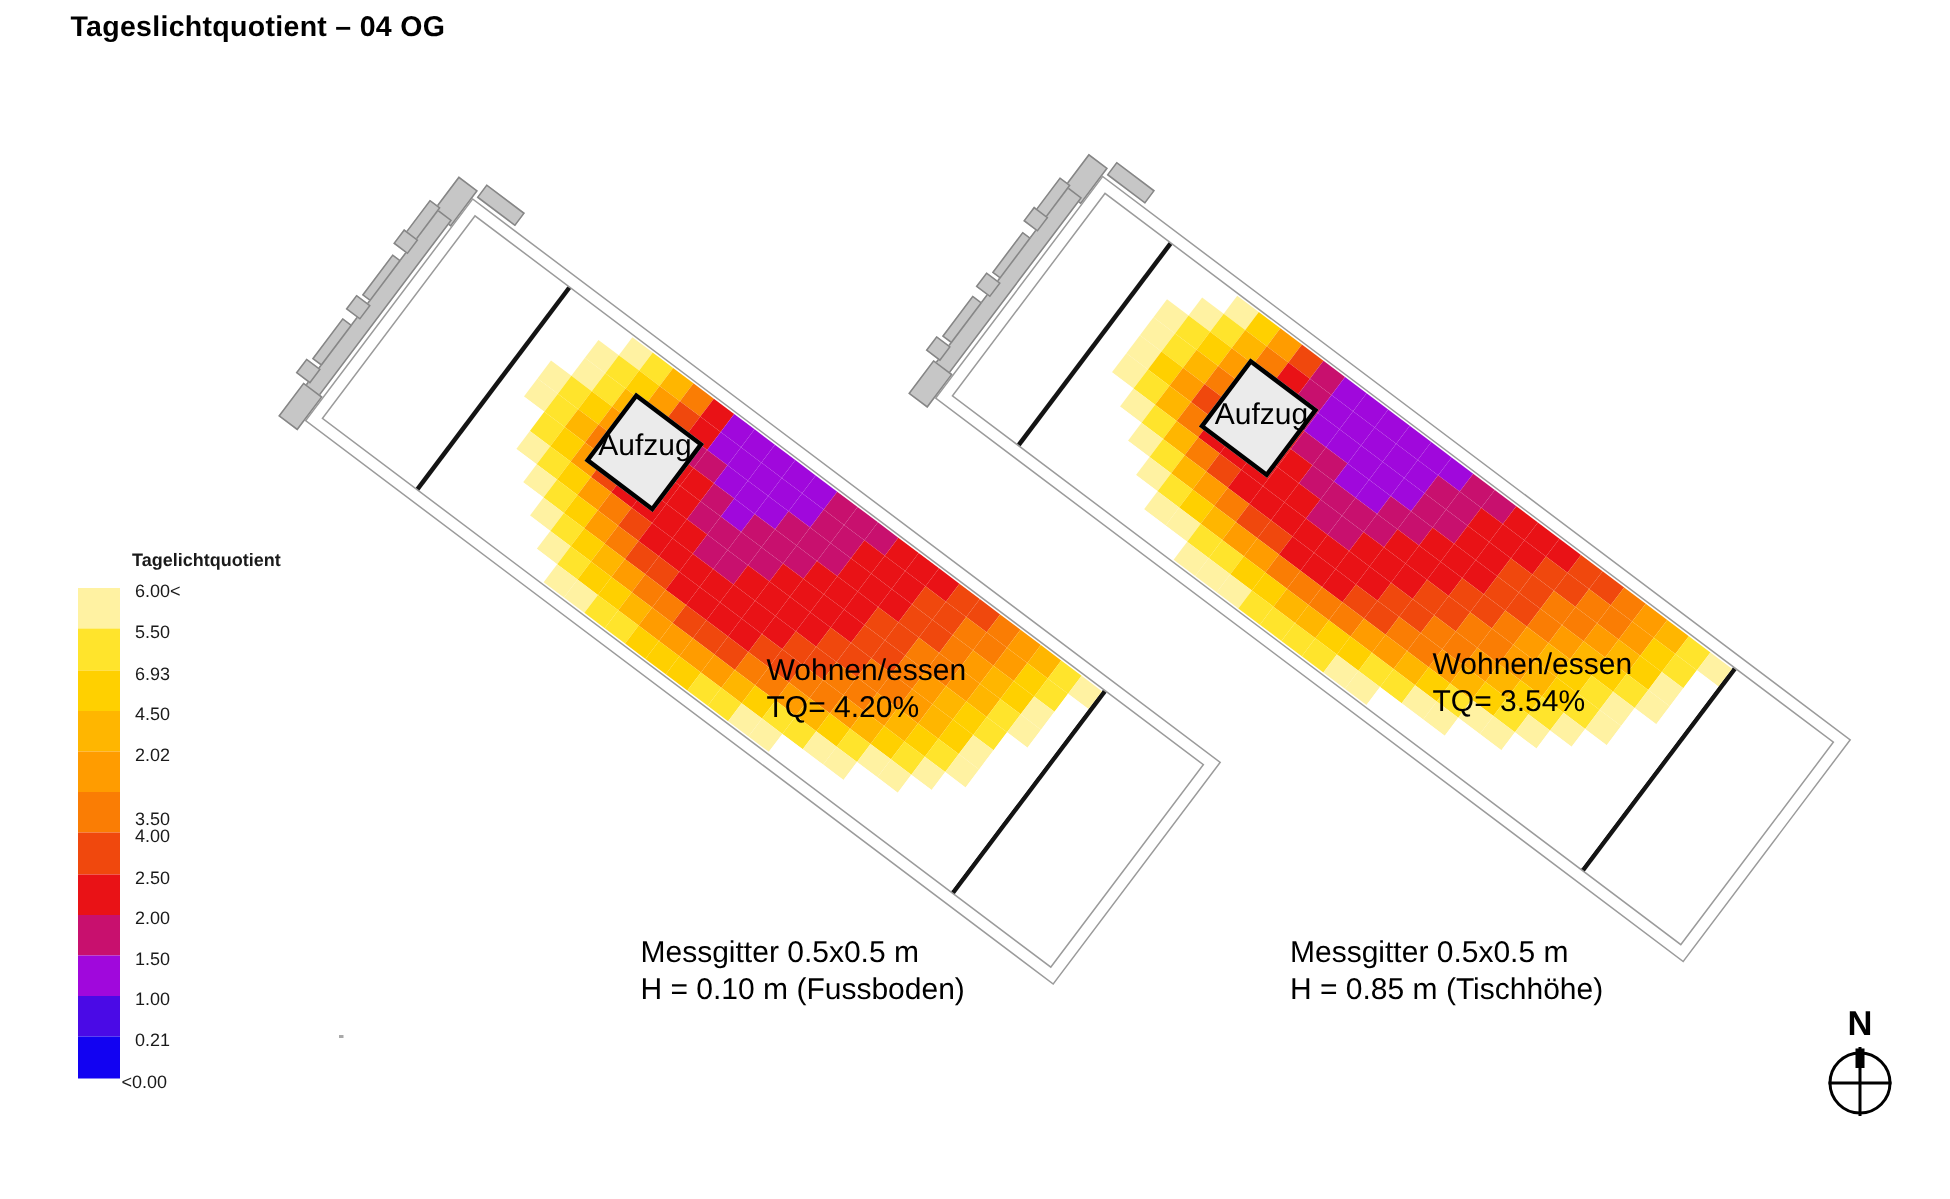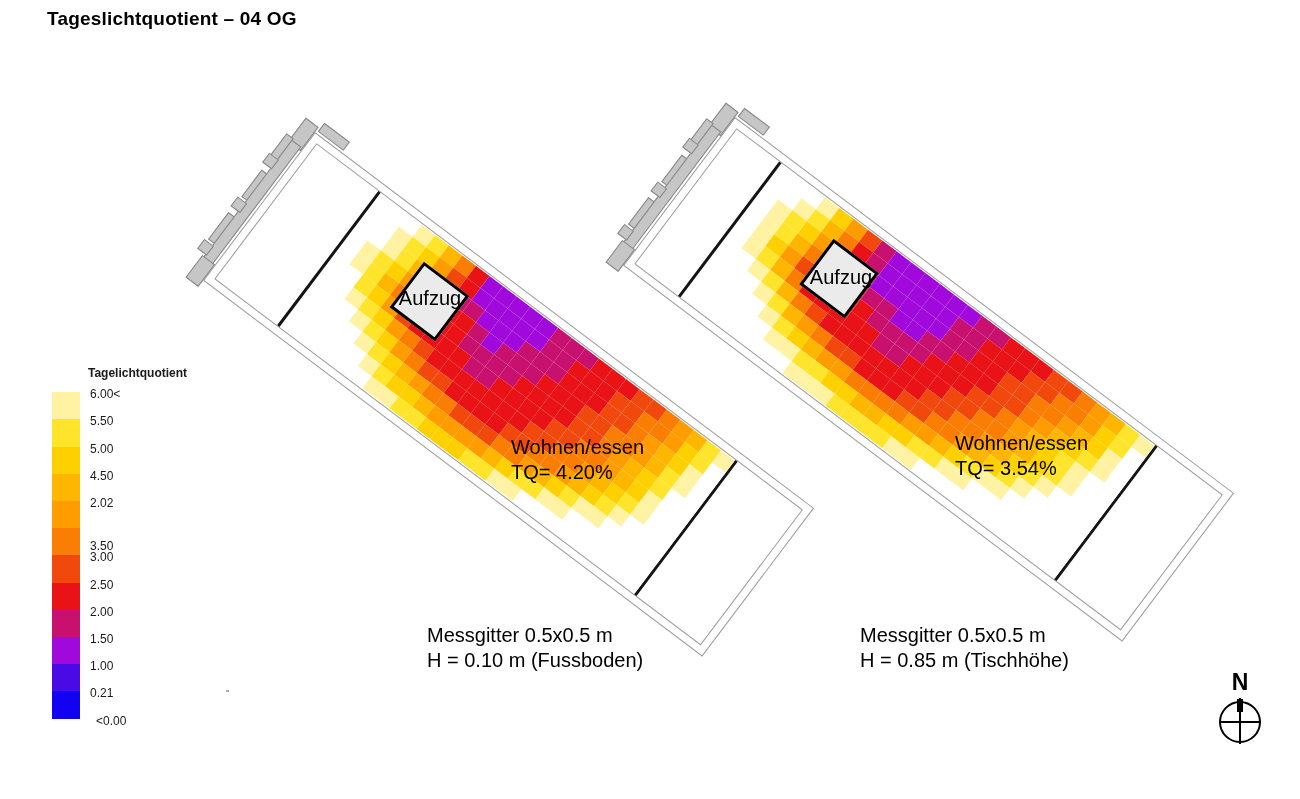--- a/index.html
+++ b/index.html
@@ -55,31 +55,31 @@
       <div class="legend-swatch" style="left: 52px; top: 501px; width: 28px; height: 27.2px; background: rgb(255, 156, 0);"></div>
       <div class="legend-swatch" style="left: 52px; top: 528.2px; width: 28px; height: 27.2px; background: rgb(250, 125, 4);"></div>
       <div class="legend-swatch" style="left: 52px; top: 555.4px; width: 28px; height: 27.2px; background: rgb(240, 72, 13);"></div>
       <div class="legend-swatch" style="left: 52px; top: 582.6px; width: 28px; height: 27.2px; background: rgb(233, 18, 22);"></div>
       <div class="legend-swatch" style="left: 52px; top: 609.8px; width: 28px; height: 27.2px; background: rgb(200, 16, 110);"></div>
       <div class="legend-swatch" style="left: 52px; top: 637px; width: 28px; height: 27.2px; background: rgb(160, 8, 220);"></div>
       <div class="legend-swatch" style="left: 52px; top: 664.2px; width: 28px; height: 27.2px; background: rgb(74, 10, 230);"></div>
       <div class="legend-swatch" style="left: 52px; top: 691.4px; width: 28px; height: 27.2px; background: rgb(18, 2, 242);"></div>
       <div class="legend-label" style="left: 90px; top: 394.2px;">6.00&lt;</div>
       <div class="legend-label" style="left: 90px; top: 421.4px;">5.50</div>
-      <div class="legend-label" style="left: 90px; top: 448.6px;">5.00</div>
+      <div class="legend-label" style="left: 90px; top: 448.6px;">6.93</div>
       <div class="legend-label" style="left: 90px; top: 475.8px;">4.50</div>
       <div class="legend-label" style="left: 90px; top: 503px;">2.02</div>
       <div class="legend-label" style="left: 90px; top: 546px;">3.50</div>
-      <div class="legend-label" style="left: 90px; top: 557.4px;">3.00</div>
+      <div class="legend-label" style="left: 90px; top: 557.4px;">4.00</div>
       <div class="legend-label" style="left: 90px; top: 584.6px;">2.50</div>
       <div class="legend-label" style="left: 90px; top: 611.8px;">2.00</div>
       <div class="legend-label" style="left: 90px; top: 639px;">1.50</div>
       <div class="legend-label" style="left: 90px; top: 666.2px;">1.00</div>
       <div class="legend-label" style="left: 90px; top: 693.4px;">0.21</div>
-      <div class="legend-label" style="left: 96px; top: 720.6px;">&lt;0.00</div>
+      <div class="legend-label" style="left: 81px; top: 720.6px;">&lt;0.00</div>
     </div>
 
   <div class="building" id="plan-left" style="left: 315px; top: 132px;">
       <div class="b-outer"></div>
       <div class="balcony" style="left: -16px; top: -6px; width: 16px; height: 30px;"></div>
       <div class="balcony" style="left: -14px; top: 20px; width: 12px; height: 150px;"></div>
       <div class="balcony" style="left: -22px; top: 18px; width: 9px; height: 30px;"></div>
       <div class="balcony" style="left: -20px; top: 62px; width: 7px; height: 34px;"></div>
       <div class="balcony" style="left: -21px; top: 116px; width: 8px; height: 34px;"></div>
       <div class="balcony" style="left: -16px; top: 166px; width: 16px; height: 28px;"></div>

